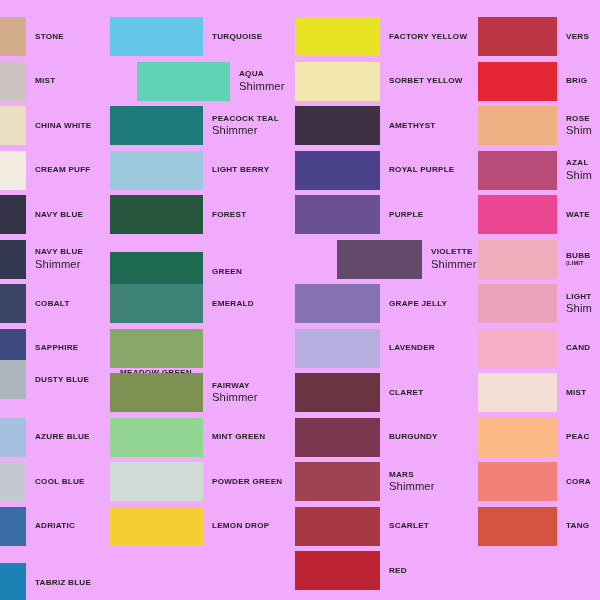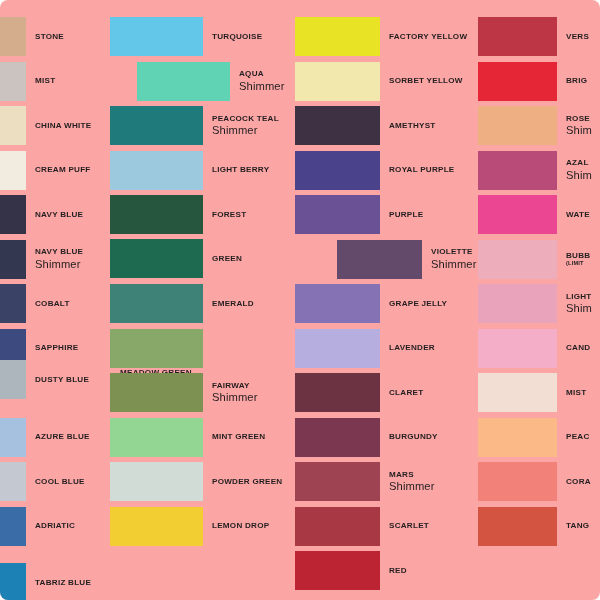--- a/index.html
+++ b/index.html
@@ -83,21 +83,21 @@
   .col-2 .swatch { width: 85px; }
   .col-2 .label  { width: 80px; }
 
   .col-3 { left: 478px; }
   .col-3 .swatch { width: 79px; }
   .col-3 .label  { width: 43px; }
 </style>
 </head>
 <body>
 
-<div id="chart" style="background: #fca5a5; border-radius: 8px;">
+<div id="chart" style="background: #f0abfc;">
     <div class="column col-0">
       <div class="row" style="top: 17px;">
         <div class="swatch" title="#d3ad8c" style="background: rgb(211, 173, 140);"></div>
         <div class="label">
           <span class="nm">STONE</span>
         </div>
       </div>
       <div class="row" style="top: 61.5px;">
         <div class="swatch" title="#cbc3c0" style="background: rgb(203, 195, 192);"></div>
         <div class="label">
@@ -198,21 +198,21 @@
         <div class="label">
           <span class="nm">LIGHT BERRY</span>
         </div>
       </div>
       <div class="row" style="top: 195px; justify-content: space-between;">
         <div class="swatch" title="#26563e" style="background: rgb(38, 86, 62);"></div>
         <div class="label">
           <span class="nm">FOREST</span>
         </div>
       </div>
-      <div class="row" style="top: 239px;">
+      <div class="row" style="top: 252px;">
         <div class="swatch" title="#1d6a51" style="background: rgb(29, 106, 81);"></div>
         <div class="label">
           <span class="nm">GREEN</span>
         </div>
       </div>
       <div class="row" style="top: 284px;">
         <div class="swatch" title="#3e8277" style="background: rgb(62, 130, 119);"></div>
         <div class="label">
           <span class="nm">EMERALD</span>
         </div>

